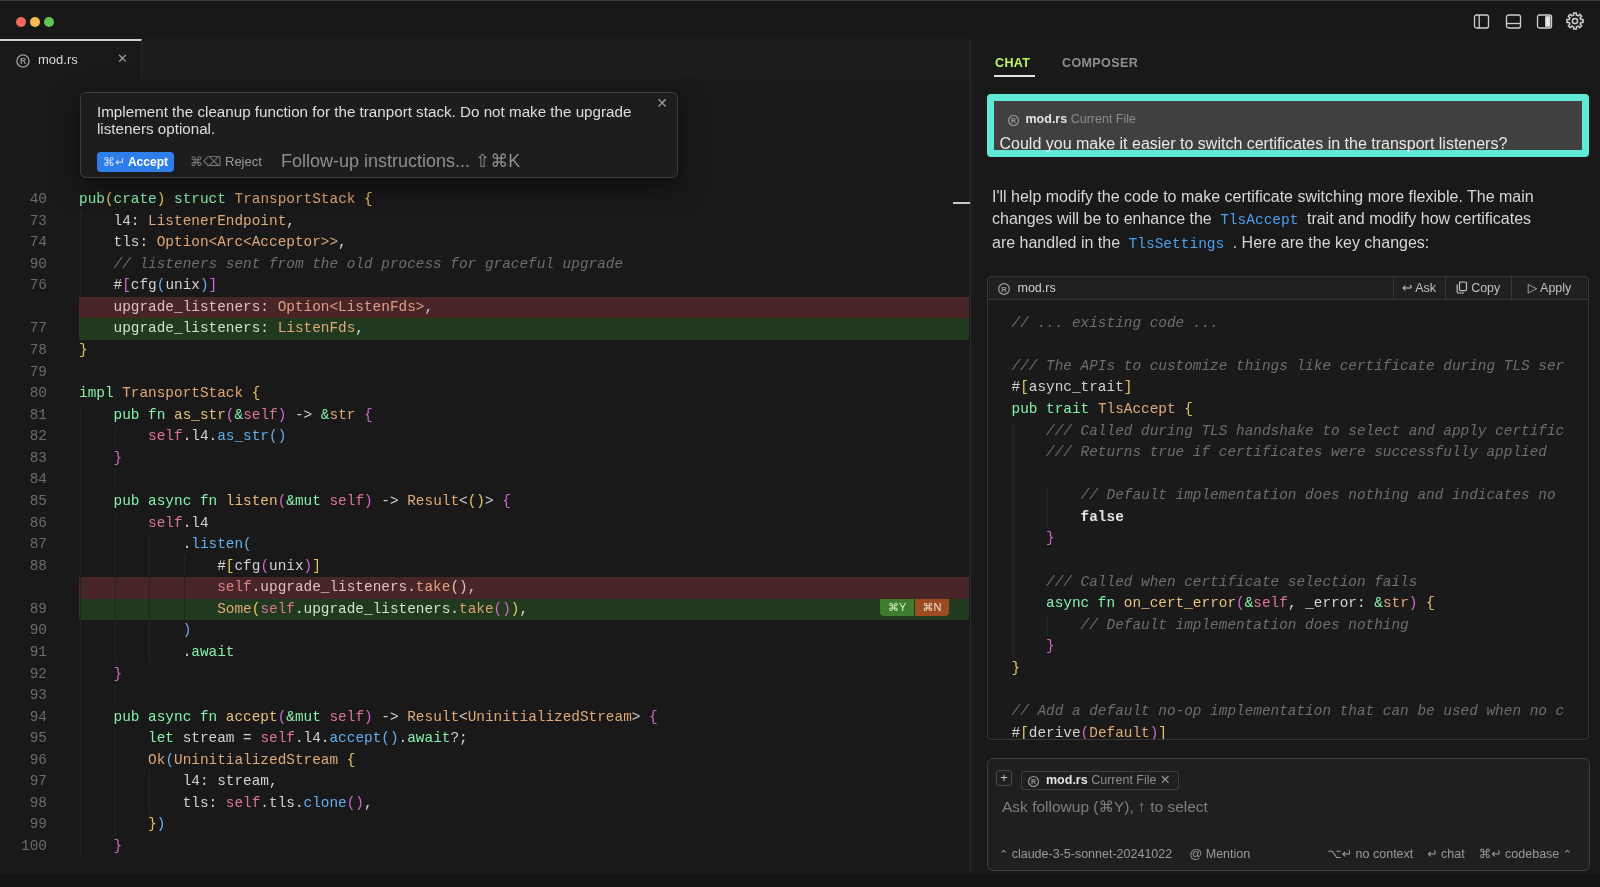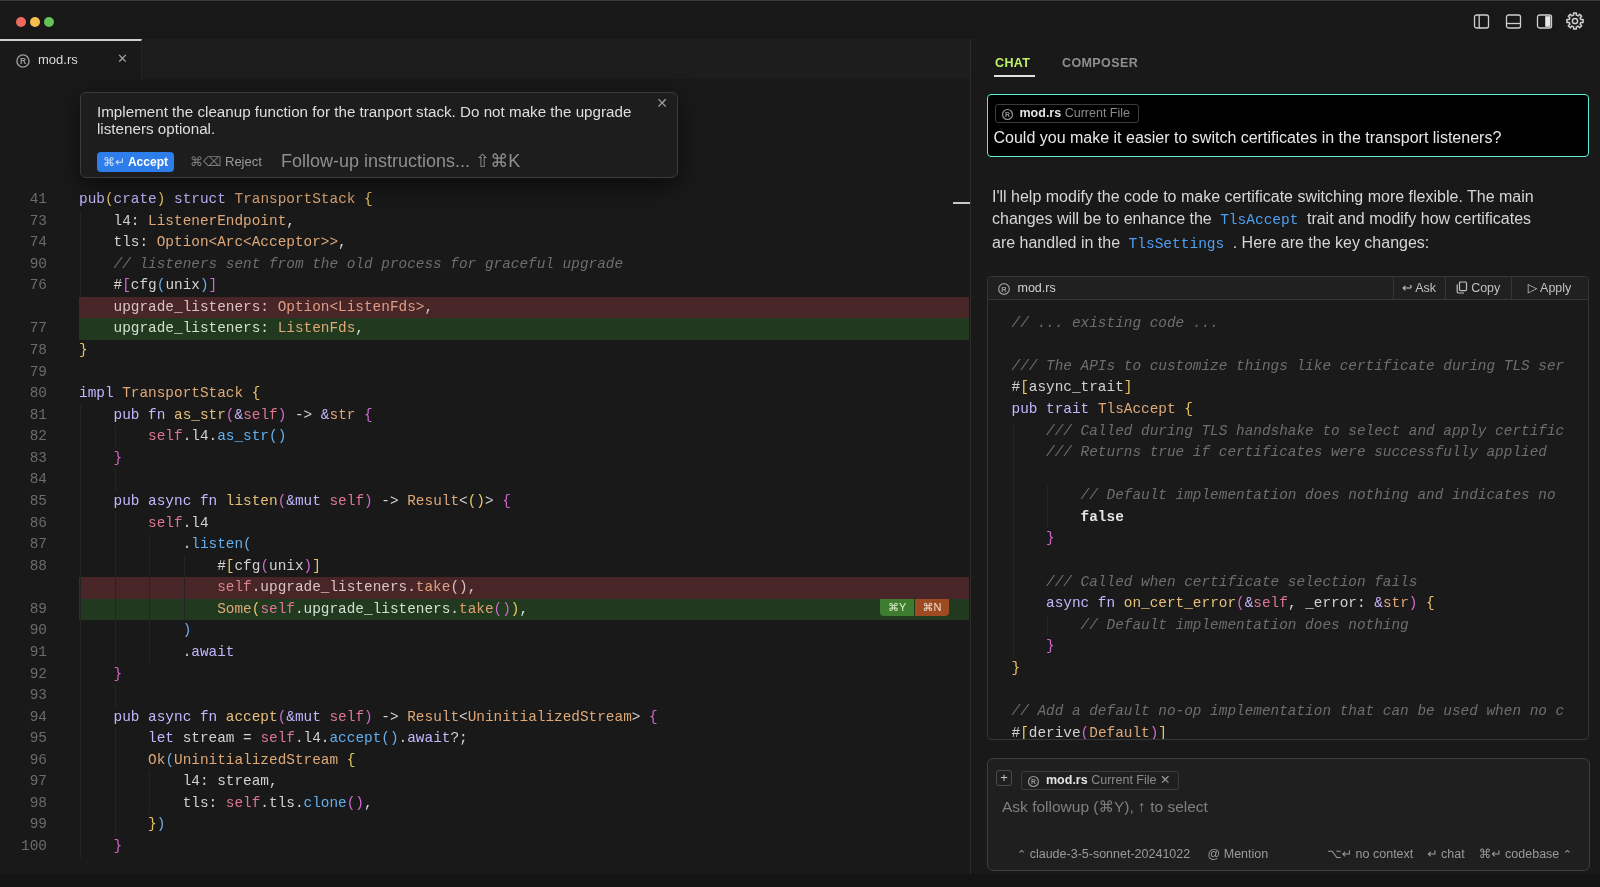--- a/index.html
+++ b/index.html
@@ -19,21 +19,21 @@
 
 #editor { position:absolute; left:0; top:79px; width:970px; height:808px; background:#191919; overflow:hidden; }
 .row { position:absolute; left:0; width:966px; height:21.57px; font:14.4px/21.57px "Liberation Mono",monospace; white-space:pre; }
 .row .ln { position:absolute; left:0; top:0; width:47px; text-align:right; color:#6b6b6b; }
 .row .cd { position:absolute; left:79px; top:0; }
 .band { position:absolute; left:79px; width:890px; height:21.57px; }
 .bred { background:#482527; }
 .bgrn { background:#20391f; }
 .gd { position:absolute; width:1px; height:21.57px; background:#242424; }
 i { font-style:normal; }
-.w { color:#d2d2d2; } .wb { color:#e4e4e4; font-weight:bold; } .k { color:#c4b5fd; } .t { color:#dfa878; } .f { color:#e5c07b; }
+.w { color:#d2d2d2; } .wb { color:#e4e4e4; font-weight:bold; } .k { color:#86efac; } .t { color:#dfa878; } .f { color:#e5c07b; }
 .m { color:#61afef; } .s { color:#de7693; } .c { color:#6e6e6e; font-style:italic; }
 .b1 { color:#e8c664; } .b2 { color:#cf68ce; } .b3 { color:#6aaee8; }
 .ri { color:#d8c3c3; } .rt { color:#df9d86; } .rs { color:#db8490; } .rk { color:#dfa383; }
 .gi { color:#d5dfd0; } .gk { color:#dfa070; }
 .kchip { position:absolute; height:17px; font:11px/17px "Liberation Sans",sans-serif; padding:0 8px; }
 .ky { background:#3e7c2f; color:#d6eec8; border-radius:0 0 0 4px; }
 .kn { background:#9d4b20; color:#f0dcce; border-radius:0 0 4px 0; }
 #dash { position:absolute; left:953px; top:123px; width:17px; height:2px; background:#c8c8c8; }
 #divider { position:absolute; left:970px; top:39px; width:1px; height:848px; background:#2b2b2b; }
 
@@ -43,21 +43,21 @@
 #popup .x { position:absolute; right:9px; top:2px; font-size:14px; color:#9a9a9a; }
 #btn-accept { position:absolute; left:16px; top:59px; height:20px; background:#2d7deb; border-radius:4px;
   font-size:12px; line-height:20px; color:#fff; padding:0 6px; font-weight:bold; }
 #btn-accept .kbd { color:#cfe0fb; font-weight:normal; }
 #rej { position:absolute; left:109px; top:59px; height:20px; line-height:20px; font-size:13px; color:#9b9b9b; }
 #fup { position:absolute; left:200px; top:58px; height:20px; line-height:21px; font-size:18px; color:#8f8f8f; }
 
 #chat { position:absolute; left:971px; top:39px; width:629px; height:848px; background:#191919; }
 .cht { position:absolute; top:17px; font-size:12.5px; font-weight:bold; letter-spacing:.4px; }
 #chat-underline { position:absolute; left:23px; top:36px; width:41px; height:2px; background:#e0e0e0; }
-#ubox { position:absolute; left:15.5px; top:55px; width:602px; height:63px; border:1px solid #5eead4; border-radius:4px; background:#000000; }
+#ubox { position:absolute; left:15.5px; top:55px; width:602px; height:63px; border:7px solid #5eead4; border-radius:4px; background:#404040; }
 .chip { position:absolute; height:19px; border:1px solid #3c3c3c; border-radius:3px; font-size:12.5px; line-height:17px; color:#8b8b8b; white-space:nowrap; }
 .chip b { color:#e2e2e2; font-weight:bold; }
 #utext { position:absolute; left:6px; top:34px; font-size:16px; color:#e8e8e8; }
 #para { position:absolute; left:21px; top:147px; width:620px; font-size:16px; line-height:21.9px; color:#d6d6d6; }
 .icode { font-family:"Liberation Mono",monospace; font-size:14.5px; color:#4f9ff0; padding:0 4px; }
 
 #cblock { position:absolute; left:15.5px; top:237px; width:602px; height:464px; border:1px solid #363636; border-radius:4px; background:#1a1a1a; overflow:hidden; }
 #cbhead { position:absolute; left:0; top:0; width:600px; height:23px; background:#202020; border-bottom:1px solid #363636; }
 #cbhead .fname { position:absolute; left:30px; top:4px; font-size:12.5px; color:#d0d0d0; }
 .hbtn { position:absolute; top:0; height:23px; border-left:1px solid #363636; font-size:12.5px; line-height:22px; color:#c0c0c0; text-align:center; }
@@ -97,21 +97,21 @@
     <div id="tab1">
       <svg class="tabicon" viewBox="0 0 16 16">
           <circle cx="8" cy="8" r="6.1" fill="none" stroke="#9a9a9a" stroke-width="1.4"></circle>
           <text x="8" y="11" font-size="8.5" font-family="Liberation Sans" font-weight="bold" fill="#9a9a9a" text-anchor="middle">R</text>
         </svg>
       <span class="name">mod.rs</span>
         <span class="x">✕</span>
     </div>
   </div>
   <div id="editor">
-<div class="row" style="top:110.0px"><span class="ln">41</span><span class="cd"><i class="k">pub</i><i class="b1">(</i><i class="k">crate</i><i class="b1">)</i><i class="w"> </i><i class="k">struct</i><i class="w"> </i><i class="t">TransportStack</i><i class="w"> </i><i class="b1">{</i></span></div>
+<div class="row" style="top:110.0px"><span class="ln">40</span><span class="cd"><i class="k">pub</i><i class="b1">(</i><i class="k">crate</i><i class="b1">)</i><i class="w"> </i><i class="k">struct</i><i class="w"> </i><i class="t">TransportStack</i><i class="w"> </i><i class="b1">{</i></span></div>
 <div class="gd" style="left:80.0px;top:131.6px"></div>
 <div class="row" style="top:131.6px"><span class="ln">73</span><span class="cd"><i class="w">    l4: </i><i class="t">ListenerEndpoint</i><i class="w">,</i></span></div>
 <div class="gd" style="left:80.0px;top:153.1px"></div>
 <div class="row" style="top:153.1px"><span class="ln">74</span><span class="cd"><i class="w">    tls: </i><i class="t">Option&lt;Arc&lt;Acceptor&gt;&gt;</i><i class="w">,</i></span></div>
 <div class="gd" style="left:80.0px;top:174.7px"></div>
 <div class="row" style="top:174.7px"><span class="ln">90</span><span class="cd"><i class="c">    // listeners sent from the old process for graceful upgrade</i></span></div>
 <div class="gd" style="left:80.0px;top:196.3px"></div>
 <div class="row" style="top:196.3px"><span class="ln">76</span><span class="cd"><i class="w">    #</i><i class="b2">[</i><i class="w">cfg</i><i class="b3">(</i><i class="w">unix</i><i class="b3">)</i><i class="b2">]</i></span></div>
 <div class="band bred" style="top:217.8px"></div>
 <div class="row" style="top:217.8px"><span class="cd"><i class="ri">    upgrade_listeners: </i><i class="rt">Option&lt;ListenFds&gt;</i><i class="ri">,</i></span></div>
@@ -264,17 +264,17 @@
 <div class="srow" style="top:421.5px"><i class="w">#</i><i class="b1">[</i><i class="w">derive</i><i class="b2">(</i><i class="t">Default</i><i class="b2">)</i><i class="b1">]</i></div>
       </div>
     </div>
     <div id="ibox">
       <div id="plus">+</div>
       <div class="chip" style="left:33px;top:12px;padding:0 8px 0 24px"><svg class="ci2" viewBox="0 0 16 16">
             <circle cx="8" cy="8" r="6.1" fill="none" stroke="#9a9a9a" stroke-width="1.4"></circle>
             <text x="8" y="11" font-size="8.5" font-family="Liberation Sans" font-weight="bold" fill="#9a9a9a" text-anchor="middle">R</text>
           </svg><b>mod.rs</b> <span>Current File</span> <span style="color:#9a9a9a">✕</span></div>
       <div id="ph">Ask followup (⌘Y), ↑ to select</div>
-      <div class="brow" style="left:29px"><span style="font-size:11px">⌃</span> claude-3-5-sonnet-20241022 &nbsp;&nbsp;&nbsp; @ Mention</div>
+      <div class="brow" style="left:11px"><span style="font-size:11px">⌃</span> claude-3-5-sonnet-20241022 &nbsp;&nbsp;&nbsp; @ Mention</div>
       <div class="brow" style="right:17px">⌥↵ no context &nbsp;&nbsp; ↵ chat &nbsp;&nbsp; ⌘↵ codebase <span style="font-size:11px">⌃</span></div>
     </div>
   </div>
   <div id="bband"></div>
 </div>
 </body></html>

